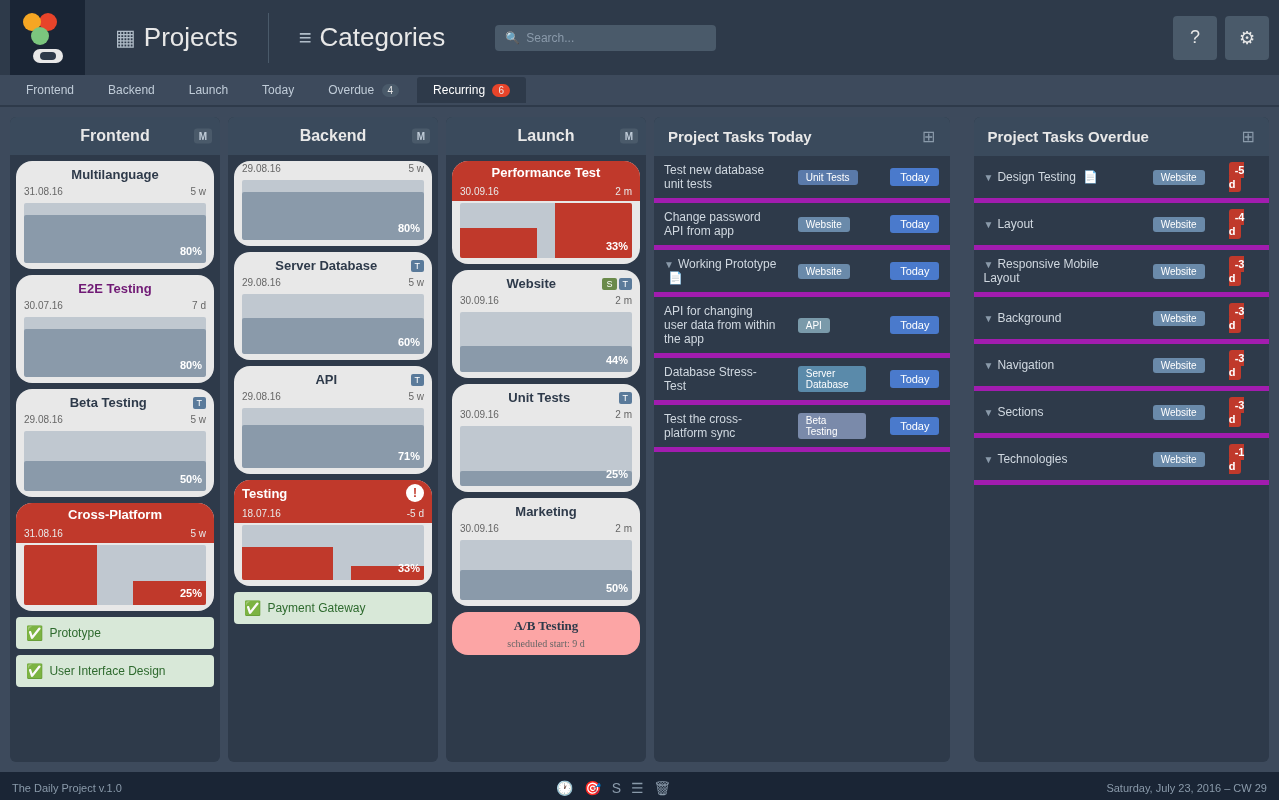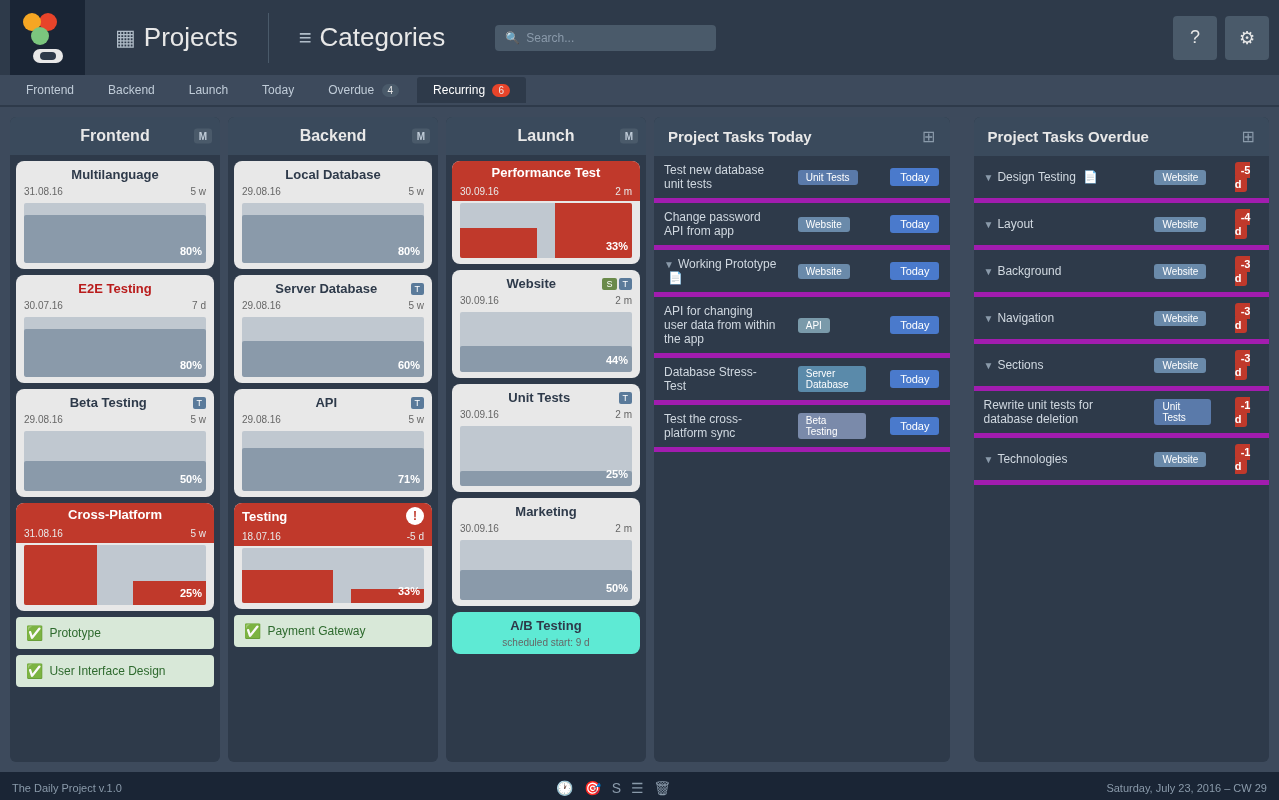--- a/index.html
+++ b/index.html
@@ -34,21 +34,21 @@
 
     
     .main { display: flex; gap: 8px; padding: 10px; height: calc(800px - 75px - 32px - 28px); }
 
     
     .kanban-col { background: #2e3a4a; border-radius: 6px; width: 210px; min-width: 190px; flex-shrink: 0; display: flex; flex-direction: column; }
     .col-header { text-align: center; font-size: 16px; font-weight: 600; padding: 10px; color: #e8e8e8; position: relative; background: #3a4a5c; border-radius: 6px 6px 0 0; }
     .col-header .col-badge { position: absolute; right: 8px; top: 50%; transform: translateY(-50%); background: #4a5a6a; border-radius: 3px; padding: 2px 5px; font-size: 10px; color: #c0ccd8; }
     .col-body { padding: 6px; flex: 1; overflow: hidden; display: flex; flex-direction: column; gap: 6px; }
 
-    .task-card { background: #e8e8e8; border-radius: 8px; overflow: hidden; color: #2e3a4a; }
+    .task-card { background: #e8e8e8; border-radius: 16px; overflow: hidden; color: #2e3a4a; }
     .task-card-meta { display: flex; justify-content: space-between; padding: 2px 8px 4px; font-size: 10px; color: #666; }
     .task-card-icon { background: #5a7a9a; color: #fff; border-radius: 2px; padding: 1px 4px; font-size: 9px; }
     .task-bar-area { margin: 2px 8px 6px; height: 60px; background: #c0c8d0; border-radius: 2px; overflow: hidden; position: relative; }
     .task-bar-fill { position: absolute; bottom: 0; left: 0; right: 0; border-radius: 2px; }
     .task-percent { position: absolute; bottom: 6px; left: 0; right: 0; text-align: right; padding-right: 4px; font-size: 11px; color: #fff; font-weight: 600; }
 
     .completed-item { background: #d8e8d8; border-radius: 4px; padding: 8px 10px; display: flex; align-items: center; gap: 6px; color: #2e6a2e; font-size: 12px; }
     .completed-icon { color: #3a8a3a; font-size: 14px; }
 
     
@@ -155,21 +155,21 @@
             <span>31.08.16</span>
             <span>5 w</span>
           </div>
         <div class="task-bar-area">
           <div class="task-bar-fill" style="height:80%; background:#8a9aaa;"></div>
           <div class="task-percent">80%</div>
         </div>
       </div>
 
       <div class="task-card">
-        <div style="text-align:center; padding:6px 8px 2px; font-size:13px; font-weight:600; color:#b91c1c;">E2E Testing</div>
+        <div style="text-align:center; padding:6px 8px 2px; font-size:13px; font-weight:600; color:#701a75;">E2E Testing</div>
         <div class="task-card-meta">
             <span>30.07.16</span>
             <span>7 d</span>
           </div>
         <div class="task-bar-area">
           <div class="task-bar-fill" style="height:80%; background:#8a9aaa;"></div>
           <div class="task-percent">80%</div>
         </div>
       </div>
 
@@ -213,21 +213,20 @@
   </div>
 
   <div class="kanban-col">
     <div class="col-header">
       <span>Backend</span>
       <span class="col-badge">M</span>
     </div>
     <div class="col-body">
 
       <div class="task-card">
-        <div style="text-align:center; padding:6px 8px 2px; font-size:13px; font-weight:600; color:#2e3a4a;">Local Database</div>
         <div class="task-card-meta">
             <span>29.08.16</span>
             <span>5 w</span>
           </div>
         <div class="task-bar-area">
           <div class="task-bar-fill" style="height:80%; background:#8a9aaa;"></div>
           <div class="task-percent">80%</div>
         </div>
       </div>
 
@@ -340,21 +339,21 @@
         <div class="task-card-meta">
             <span>30.09.16</span>
             <span>2 m</span>
           </div>
         <div class="task-bar-area">
           <div class="task-bar-fill" style="height:50%; background:#8a9aaa;"></div>
           <div class="task-percent">50%</div>
         </div>
       </div>
 
-      <div class="task-card" style="background:#5eead4;">
+      <div class="task-card" style="background:#fca5a5;font-family:Liberation Serif, serif;">
         <div style="text-align:center; padding:6px 8px 2px; font-size:13px; font-weight:600; color:#2e3a4a;">A/B Testing</div>
         <div style="text-align:center; padding:2px 8px 6px; font-size:10px; color:#666;">scheduled start: 9 d</div>
       </div>
     </div>
   </div>
 
   <div class="right-panel">
 
     <div class="project-tasks-panel">
       <div class="panel-header">
@@ -408,38 +407,38 @@
             <td><span class="chevron-down">▼</span>Design Testing <span class="doc-icon">📄</span></td>
             <td><span class="task-label-tag tag-website">Website</span></td>
             <td><span class="overdue-day overdue-neg5">-5 d</span></td>
           </tr>
           <tr>
             <td><span class="chevron-down">▼</span>Layout</td>
             <td><span class="task-label-tag tag-website">Website</span></td>
             <td><span class="overdue-day overdue-neg4">-4 d</span></td>
           </tr>
           <tr>
+            <td><span class="chevron-down">▼</span>Responsive Mobile Layout</td>
+            <td><span class="task-label-tag tag-website">Website</span></td>
+            <td><span class="overdue-day overdue-neg3">-3 d</span></td>
+          </tr>
+          <tr>
             <td><span class="chevron-down">▼</span>Background</td>
             <td><span class="task-label-tag tag-website">Website</span></td>
             <td><span class="overdue-day overdue-neg3">-3 d</span></td>
           </tr>
           <tr>
             <td><span class="chevron-down">▼</span>Navigation</td>
             <td><span class="task-label-tag tag-website">Website</span></td>
             <td><span class="overdue-day overdue-neg3">-3 d</span></td>
           </tr>
           <tr>
             <td><span class="chevron-down">▼</span>Sections</td>
             <td><span class="task-label-tag tag-website">Website</span></td>
             <td><span class="overdue-day overdue-neg3">-3 d</span></td>
-          </tr>
-          <tr>
-            <td>Rewrite unit tests for database deletion</td>
-            <td><span class="task-label-tag tag-unit">Unit Tests</span></td>
-            <td><span class="overdue-day overdue-neg1">-1 d</span></td>
           </tr>
           <tr>
             <td><span class="chevron-down">▼</span>Technologies</td>
             <td><span class="task-label-tag tag-website">Website</span></td>
             <td><span class="overdue-day overdue-neg1">-1 d</span></td>
           </tr>
         </tbody>
       </table>
     </div>
 

